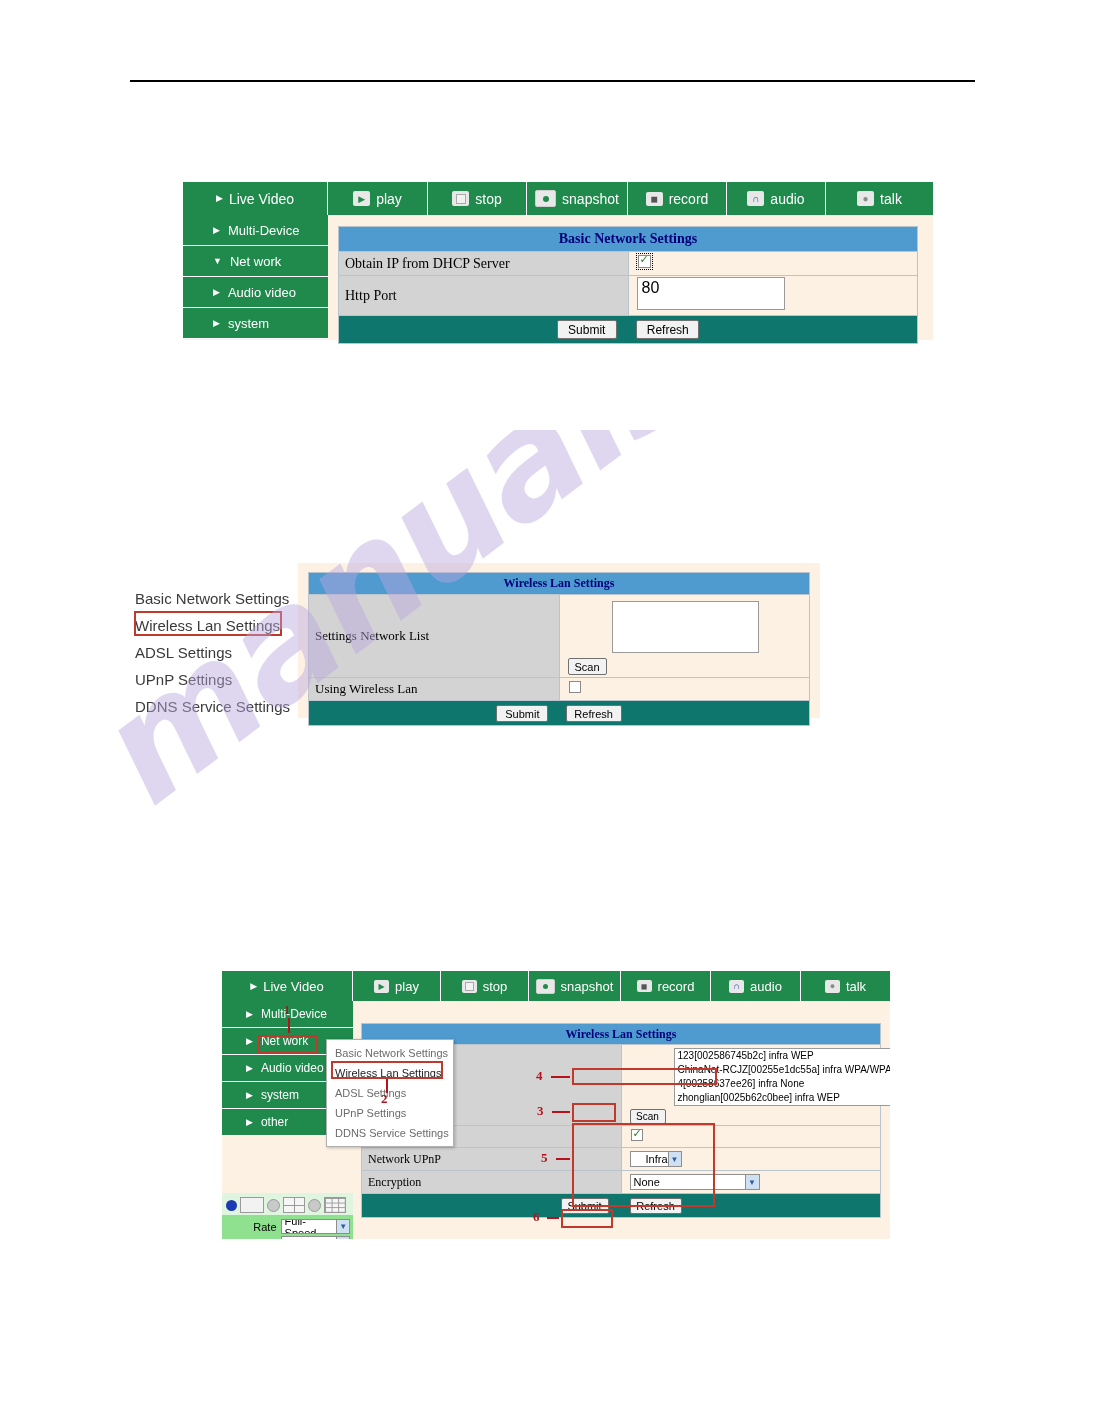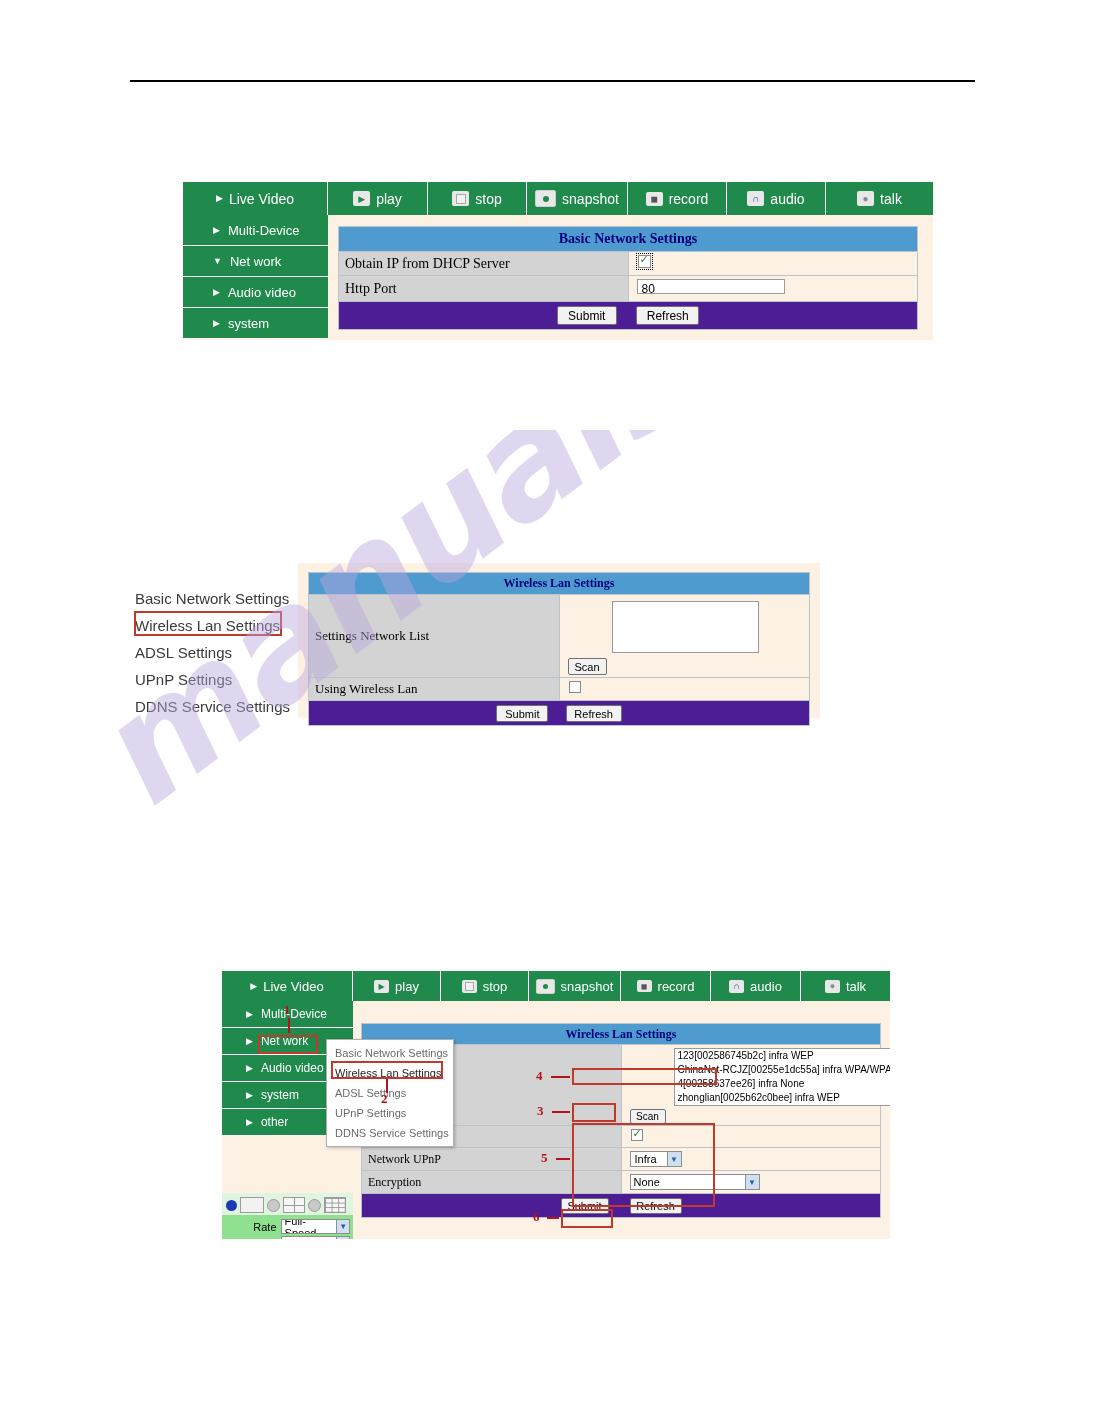--- a/index.html
+++ b/index.html
@@ -99,21 +99,21 @@
     vertical-align: middle;
   }
   .settings td.lbl {
     background: #d3d3d3;
     color: #000;
   }
   .settings td.val {
     background: #fdf1e4;
   }
   .settings td.btnrow {
-    background: #4c1d95;
+    background: #0f766e;
     text-align: center;
   }
 
   .ui-btn {
     display: inline-block;
     background: #f2f2f2;
     border: 1px solid #707070;
     border-radius: 2px;
     font-family: "Liberation Sans", sans-serif;
     color: #000;
@@ -418,21 +418,21 @@
       </tr>
       <tr>
         <td class="lbl" style="width:228px;height:21px;padding-left:6px;">Obtain IP from DHCP Server</td>
         <td class="val" style="padding-left:9px;">
           <span class="ui-check checked dotted" style="width:13px;height:13px;"></span>
         </td>
       </tr>
       <tr>
         <td class="lbl" style="height:23px;padding-left:6px;">Http Port</td>
         <td class="val" style="padding-left:8px;">
-          <span class="ui-input" style="width:148px;height:15px;line-height:19px;padding-left:4px;font-size:12px;">80</span>
+          <span class="ui-input" style="width:148px;height:33px;line-height:19px;padding-left:4px;font-size:16px;">80</span>
         </td>
       </tr>
       <tr>
         <td class="btnrow" colspan="2" style="height:25px;">
           <span class="ui-btn" style="width:60px;height:19px;line-height:18px;font-size:12px;margin-right:16px;">Submit</span>
           <span class="ui-btn" style="width:63px;height:19px;line-height:18px;font-size:12px;">Refresh</span>
         </td>
       </tr>
     </tbody>
       </table>
@@ -590,21 +590,21 @@
       <tr>
         <td class="lbl" style="height:19px;padding-left:6px;">n</td>
         <td class="val" style="padding-left:9px;">
           <span class="ui-check checked" style="width:12px;height:12px;"></span>
         </td>
       </tr>
       <tr>
         <td class="lbl" style="height:20px;padding-left:6px;">Network UPnP</td>
         <td class="val" style="padding-left:8px;">
           <span class="ui-select" style="width:52px;height:16px;font-size:11px;">
-            <span style="padding-left:4px;">Infra</span>
+            <span style="padding-left:15px;">Infra</span>
             <span class="arrow" style="width:13px;">▼</span>
           </span>
         </td>
       </tr>
       <tr>
         <td class="lbl" style="height:20px;padding-left:6px;">Encryption</td>
         <td class="val" style="padding-left:8px;">
           <span class="ui-select" style="width:130px;height:16px;font-size:11px;">
             <span style="padding-left:3px;">None</span>
             <span class="arrow" style="width:13px;">▼</span>

